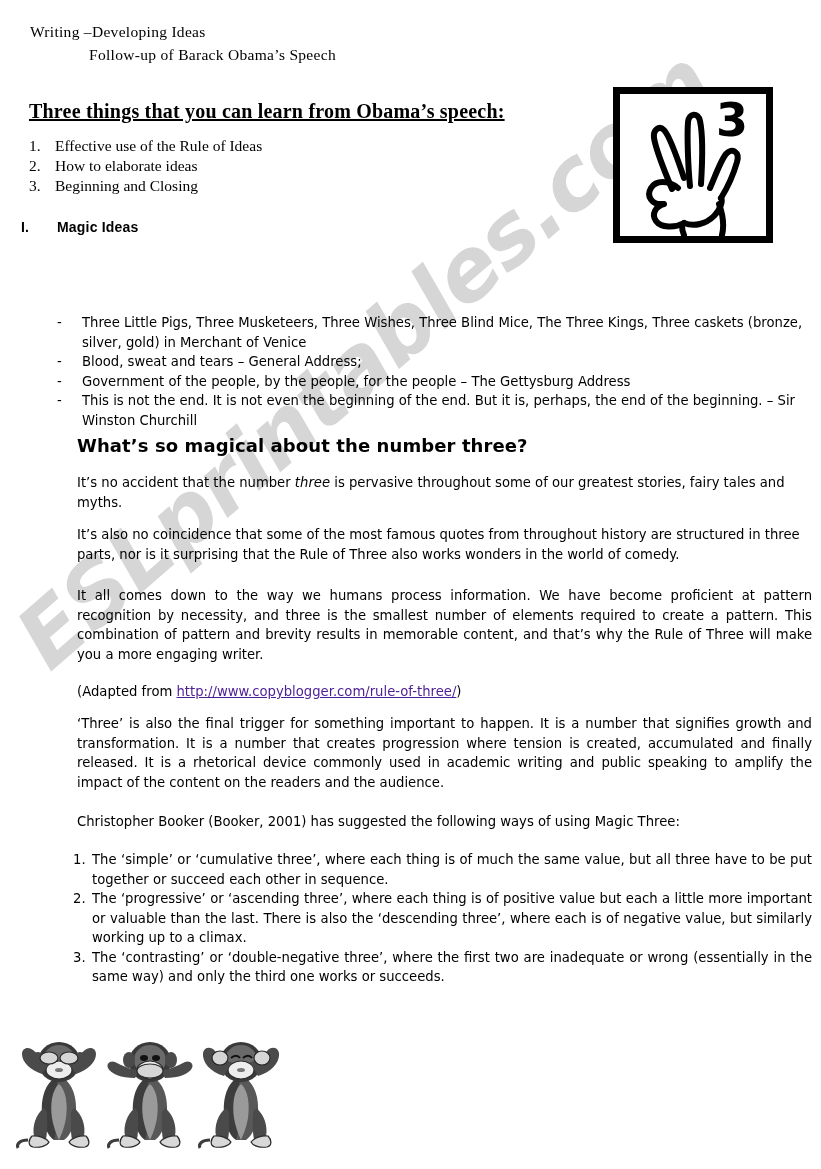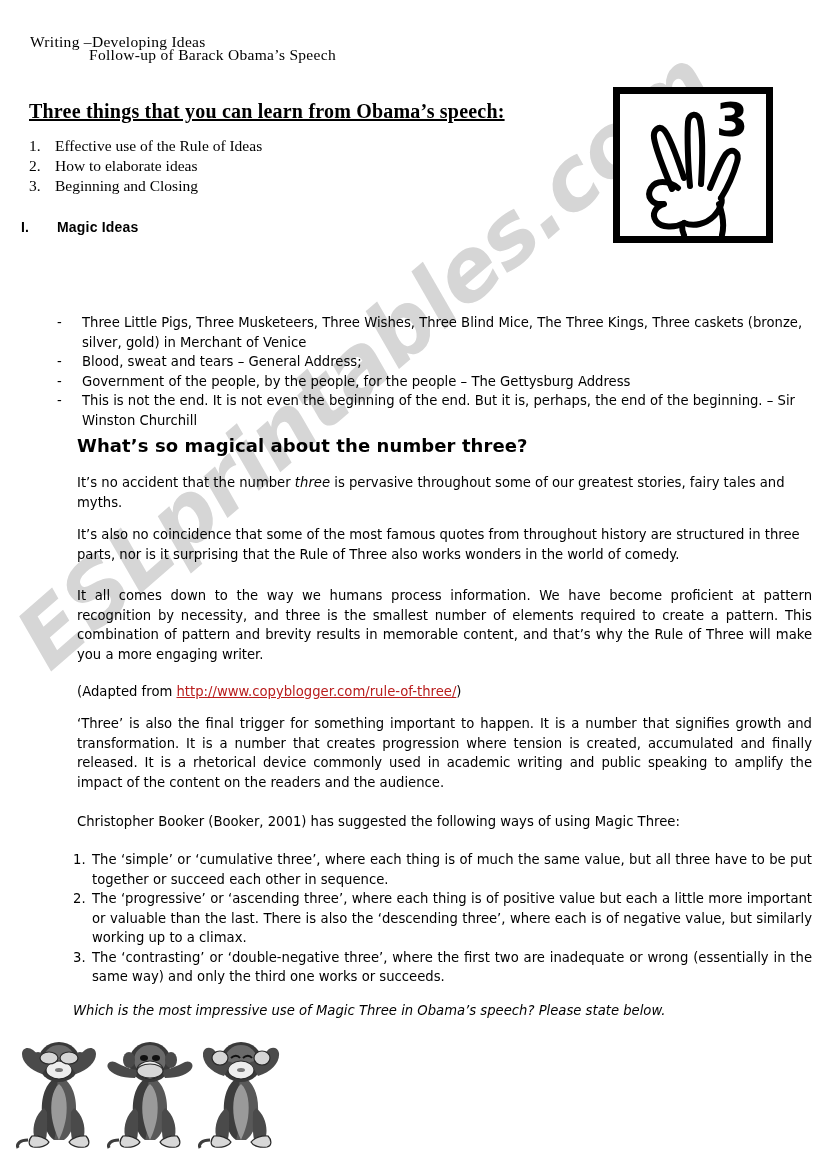--- a/index.html
+++ b/index.html
@@ -52,21 +52,21 @@
     z-index: 10;
   }
 
   
   .serif {
     font-family: "Liberation Serif", "DejaVu Serif", serif;
   }
   .hdr-line1 {
     position: absolute;
     left: 30px;
-    top: 33px;
+    top: 23px;
     font-size: 15.5px;
     letter-spacing: 0.3px;
     white-space: nowrap;
   }
   .hdr-line2 {
     position: absolute;
     left: 89px;
     top: 46px;
     font-size: 15.5px;
     letter-spacing: 0.3px;
@@ -166,21 +166,21 @@
   .p-link { left: 77px; top: 682px; width: 735px; }
   .p4 { left: 77px; top: 714px; width: 735px; text-align: justify; }
   .p5 { left: 77px; top: 812px; width: 735px; }
   .p-final { left: 73px; top: 1001px; width: 739px; font-style: italic; }
 
   .para {
     position: absolute;
   }
 
   a.doc-link {
-    color: #b91c1c;
+    color: #4c1d95;
     text-decoration: underline;
   }
 
   .booker-list {
     position: absolute;
     left: 73px;
     top: 850px;
     width: 739px;
   }
   .booker-list .bl-row {
@@ -304,21 +304,20 @@
       <div class="bl-row">
         <span class="bl-num">2.</span>
         <span class="bl-text">The ‘progressive’ or ‘ascending three’, where each thing is of positive value but each a little more important or valuable than the last.   There is also the ‘descending three’, where each is of negative value, but similarly working up to a climax.</span>
       </div>
       <div class="bl-row">
         <span class="bl-num">3.</span>
         <span class="bl-text">The ‘contrasting’ or ‘double-negative three’, where the first two are inadequate or wrong (essentially in the same way) and only the third one works or succeeds.</span>
       </div>
     </div>
 
-    <div class="body-txt para p-final">Which is the most impressive use of Magic Three in Obama’s speech?   Please state below.</div>
 
   </div>
 
   <div class="hand-box">
     <svg width="146" height="142" viewBox="0 0 146 142" xmlns="http://www.w3.org/2000/svg">
       <g fill="none" stroke="#000000" stroke-width="6" stroke-linecap="round" stroke-linejoin="round">
 
         <path d="M52 95 C44 76 36 56 34 44 C33 36 39 31 44 36 C49 41 58 66 64 84"></path>
 
         <path d="M70 92 C68 72 67 42 68 28 C69 19 78 18 80 27 C83 41 82 74 81 90"></path>

